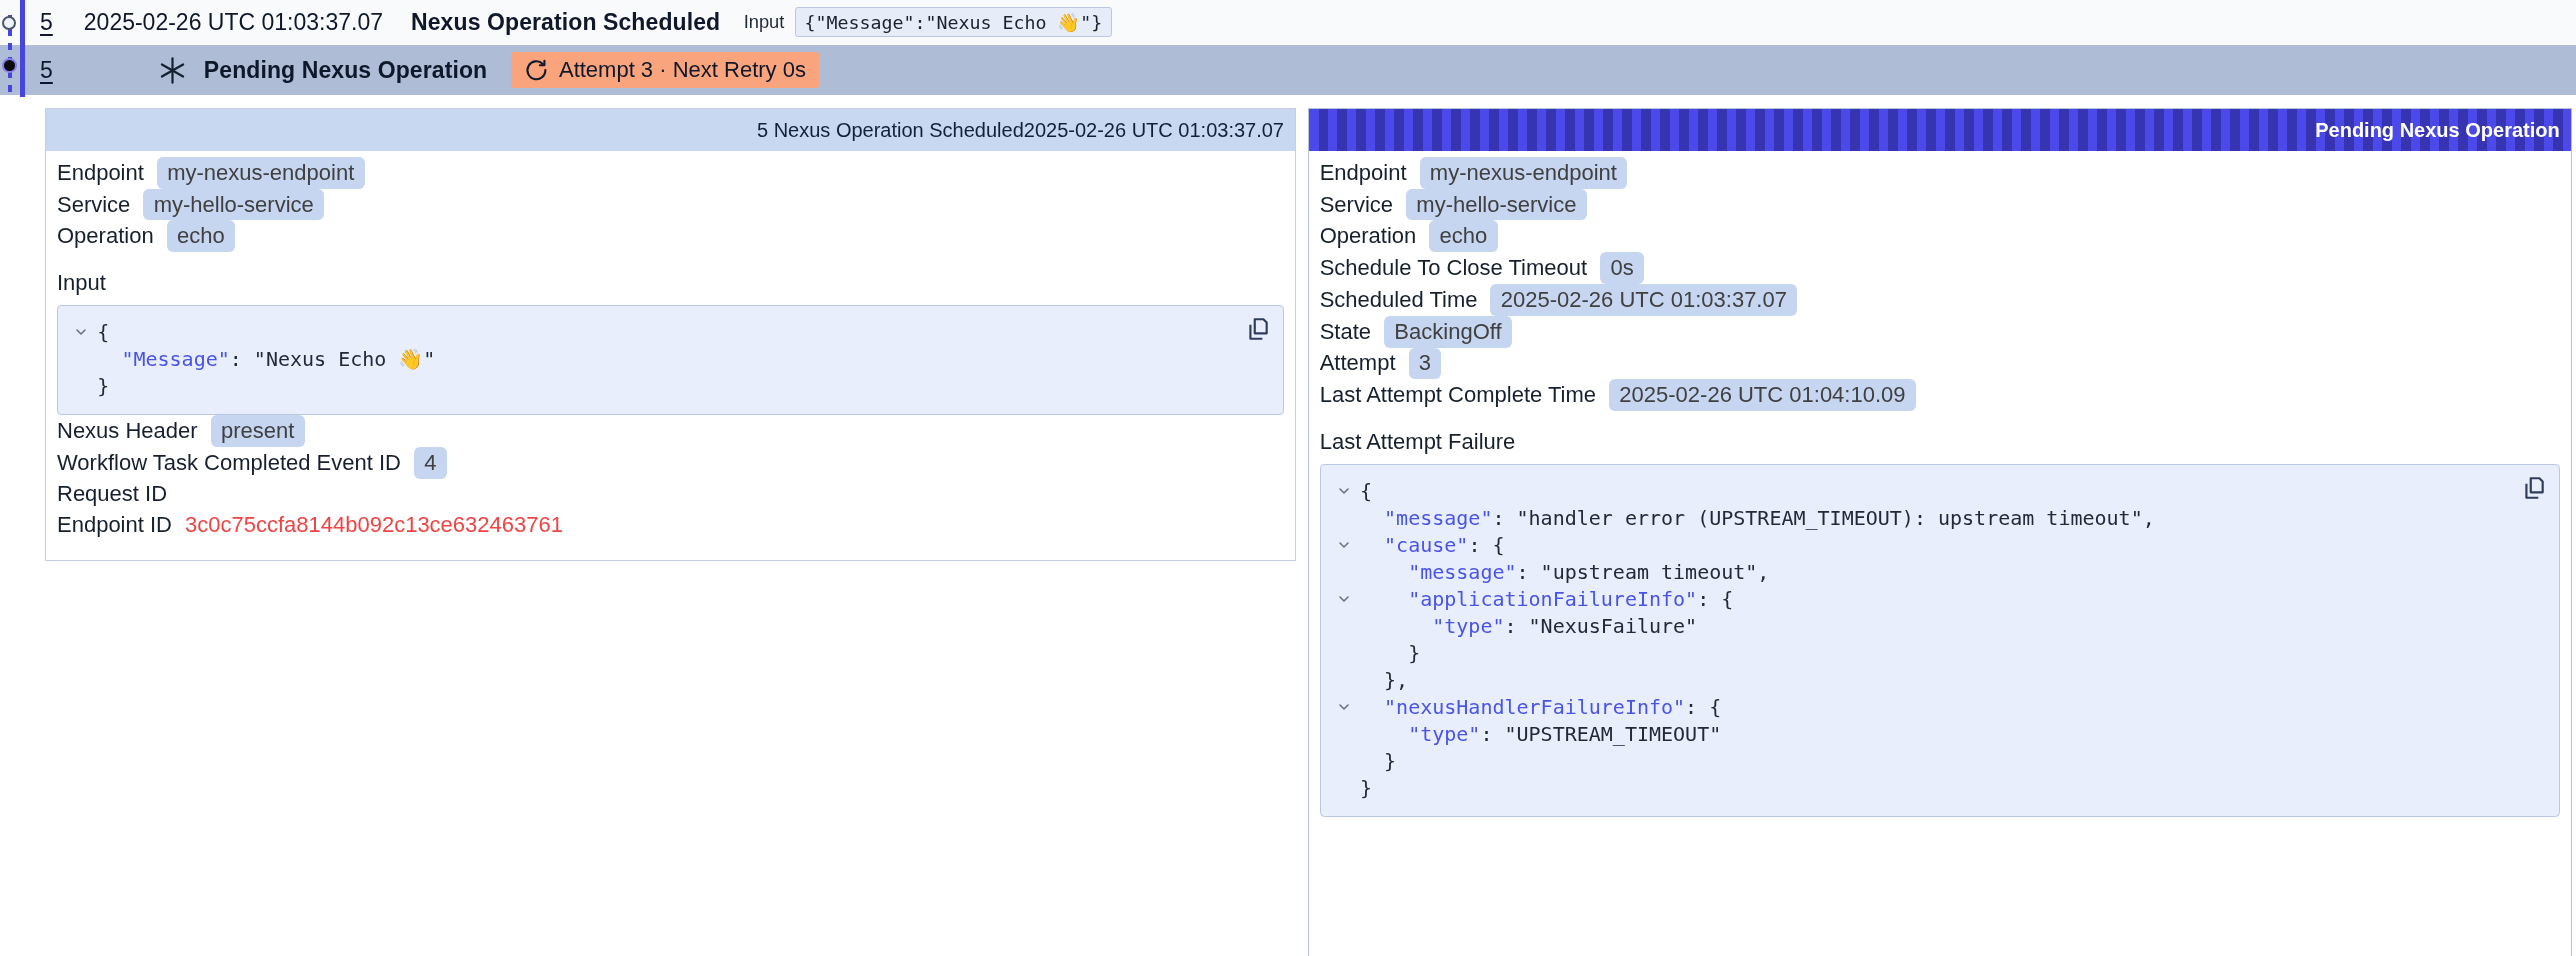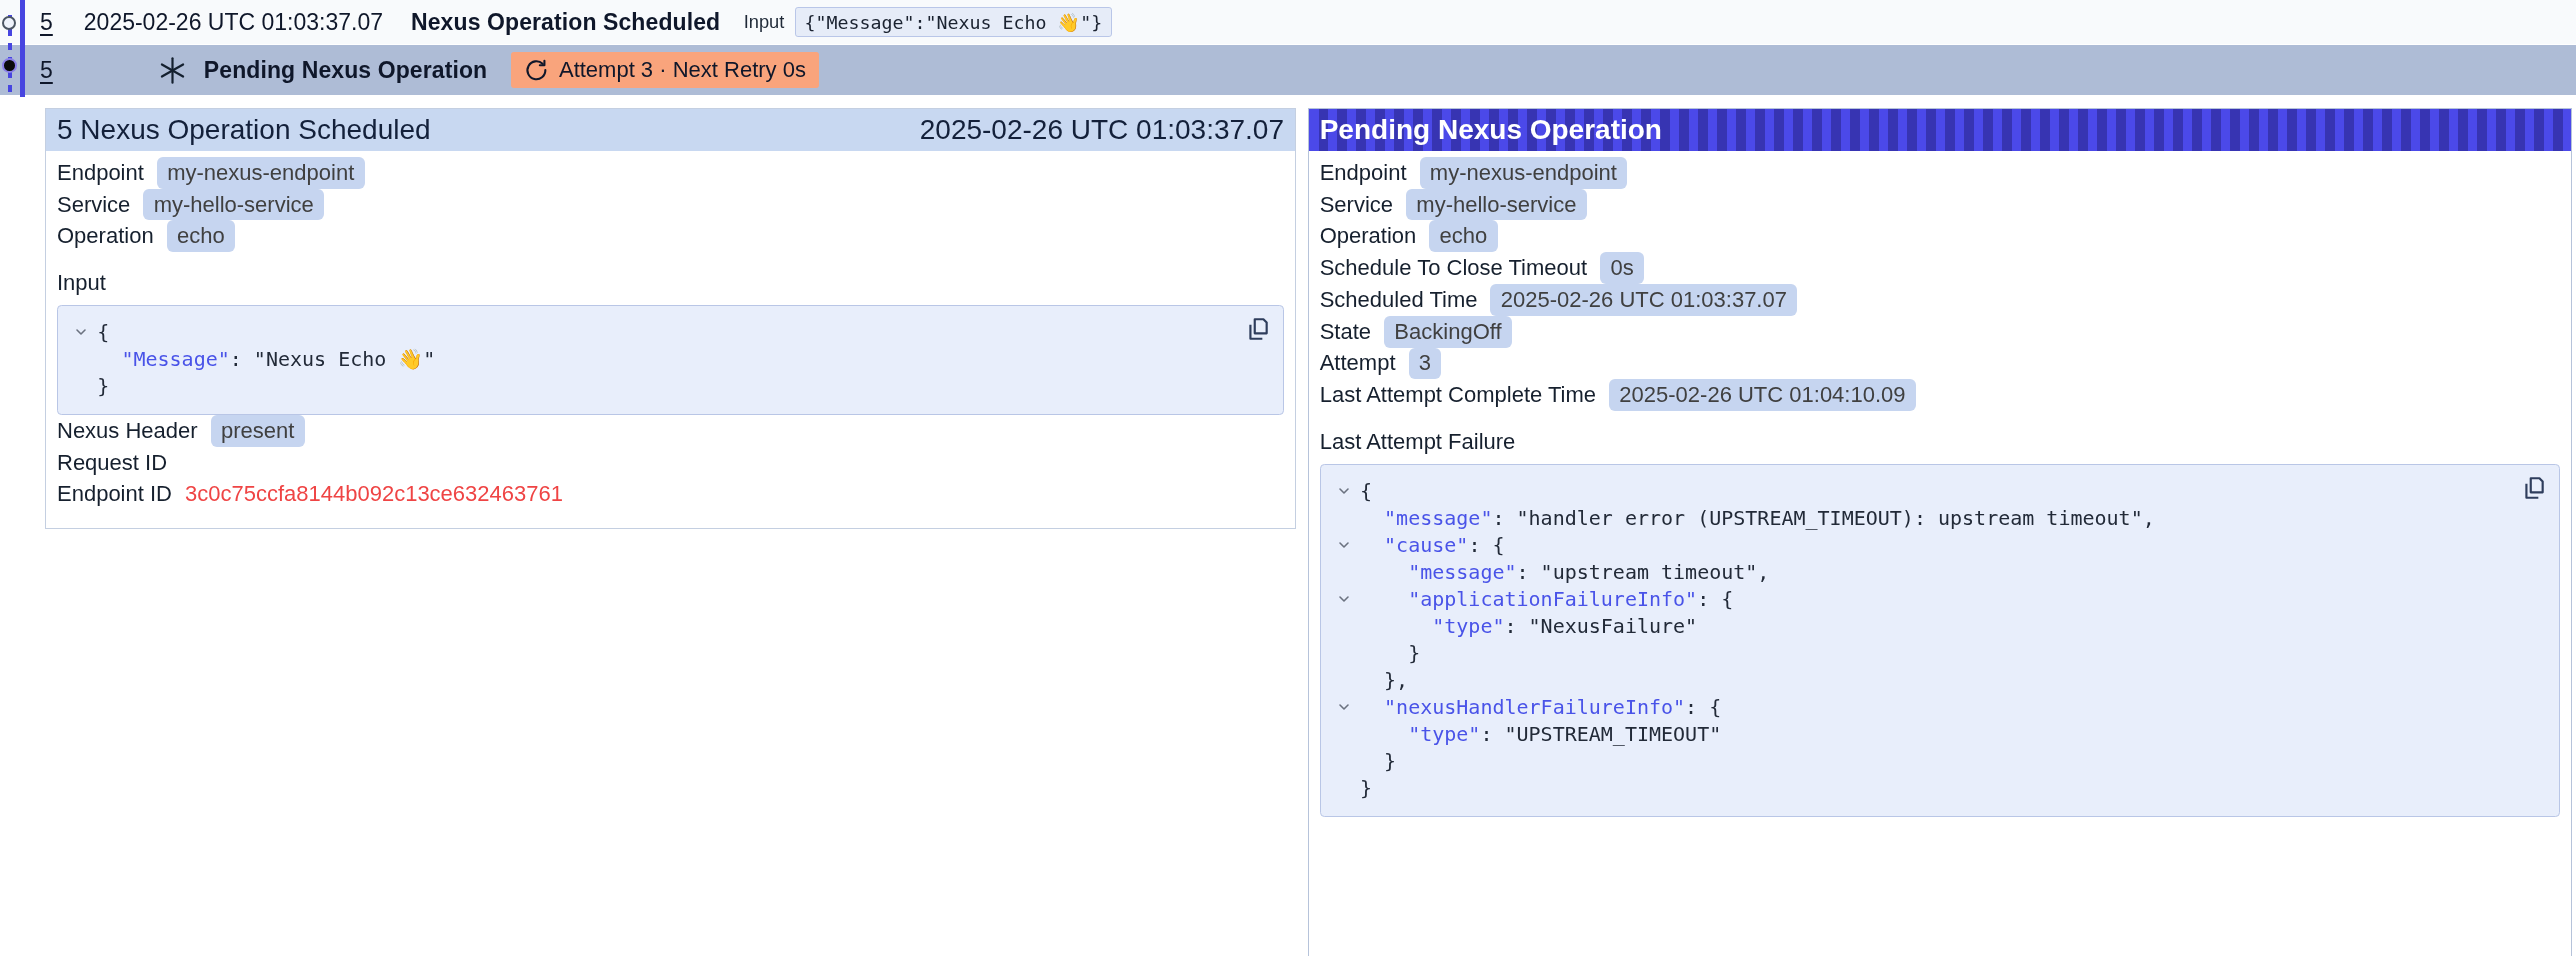--- a/index.html
+++ b/index.html
@@ -34,22 +34,22 @@
   .row-pending .row-title { margin-right:23.4px; }
   .retry-badge { display:flex; align-items:flex-end; gap:10.3px; background:var(--retry-badge-bg);
     border-radius:2.9px; padding:5.1px 13px; font-size:22px; color:#0f172a; }
   .retry-badge svg { width:25px; height:25px; }
 
   
   .panels { display:flex; margin:13px 0 0 45px; gap:11.7px; align-items:flex-start; }
   .panel { background:#fff; border:1.5px solid #c4cfe1; }
   .panel-left { width:1251px; }
   .panel-right { width:1264px; height:893px; border-color:#b6c3da; }
-  .panel-header { height:42px; display:flex; align-items:center; justify-content:space-between;
-    padding:0 11px; background:var(--panel-header-bg); font-size:28px; color:#13203a; }
+  .panel-header { height:42px; display:flex; align-items:center; justify-content:flex-end;
+    padding:0 11px; background:var(--panel-header-bg); font-size:20px; color:#13203a; }
   .panel-header.striped {
     background:repeating-linear-gradient(90deg, var(--pending-stripe-light) 0 9.5px, var(--pending-stripe-dark) 9.5px 19px);
     color:#ffffff; font-weight:600; }
   .panel-body { padding:5.9px 11px 19px; }
 
   .field-row { display:flex; align-items:center; gap:13px; min-height:31px; margin:0 0; font-size:22px; color:#16202e; }
   .value-badge { background:var(--badge-bg); color:#404040; padding:2.9px 10.3px; border-radius:5.9px; white-space:nowrap; }
   .value-link { color:#ef4444; text-underline-offset:4.4px; cursor:pointer; }
   .code-label { font-size:22px; color:#16202e; margin:17.6px 0 8.8px; }
 
@@ -143,20 +143,24 @@
           <div class="code-line">
             <span class="gutter"></span>
             <span class="line-content"><span class="tok-p">}</span></span>
           </div>
         </div>
         <div class="field-row">
           <span class="field-label">Nexus Header</span>
           <span class="value-badge">present</span>
         </div>
         <div class="field-row">
+          <span class="field-label">Workflow Task Completed Event ID</span>
+          <span class="value-badge">4</span>
+        </div>
+        <div class="field-row">
           <span class="field-label">Request ID</span>
         </div>
         <div class="field-row">
           <span class="field-label">Endpoint ID</span>
           <span class="value-link">3c0c75ccfa8144b092c13ce632463761</span>
         </div>
       </div>
   </section>
 
   <section class="panel panel-right">

